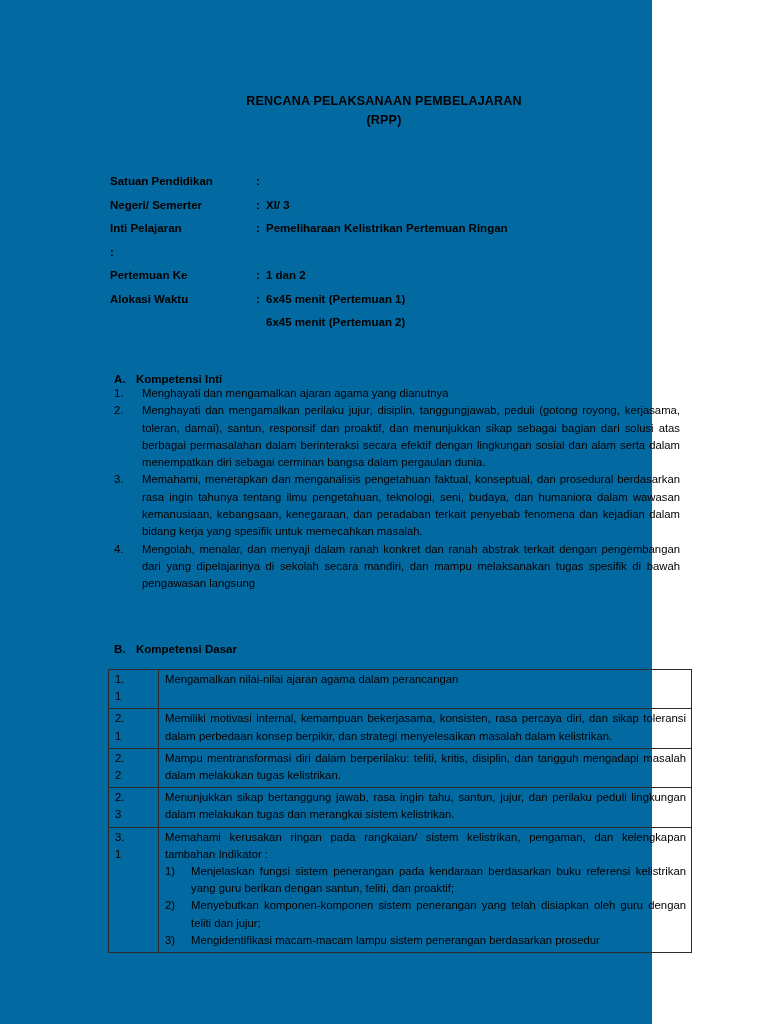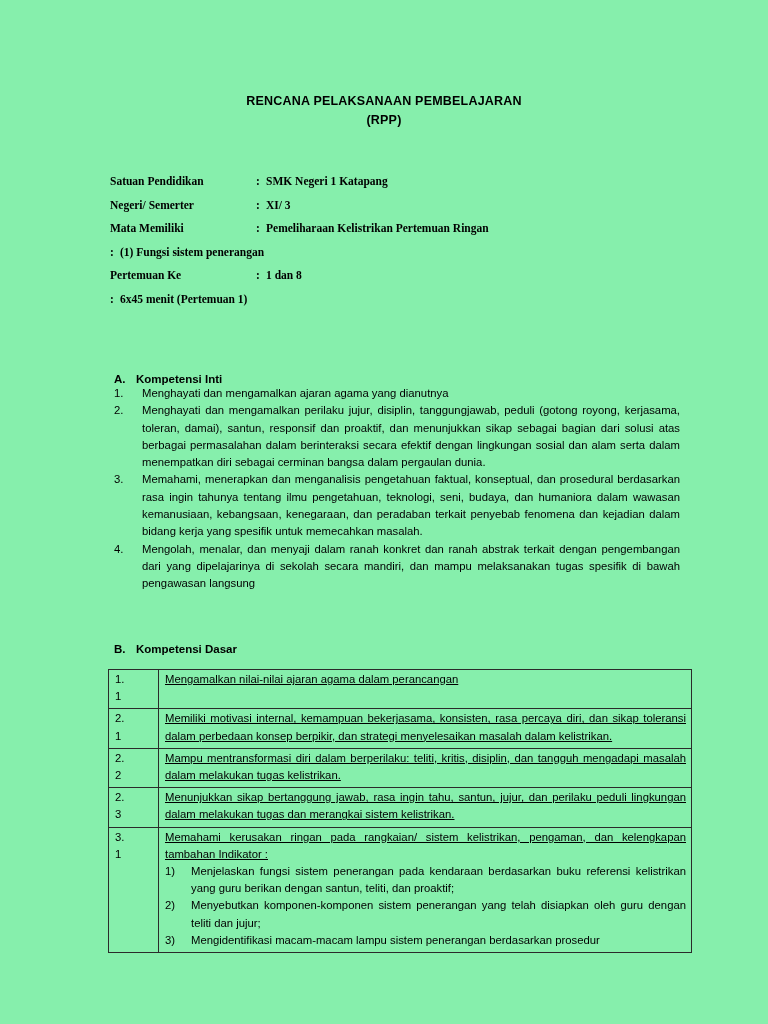--- a/index.html
+++ b/index.html
@@ -11,23 +11,23 @@
   body {
     width: 768px;
     height: 1024px;
     overflow: hidden;
     font-family: "Liberation Sans", sans-serif;
     color: #000000;
     position: relative;
   }
   .page {
     position: relative;
-    width: 768px;
+    width: 652px;
     height: 1024px;
-    background: #86efac;
+    background: #0369a1;
     box-sizing: border-box;
   }
 
   
   .title-block {
     position: absolute;
     top: 92px;
     left: 0;
     width: 768px;
     text-align: center;
@@ -46,21 +46,20 @@
     top: 170px;
     left: 110px;
     width: 580px;
     font-size: 11.5px;
     font-weight: bold;
     line-height: 23.5px;
   }
   .meta-row {
     display: flex;
     align-items: flex-start;
-    font-family: Liberation Serif, serif;
   }
   .meta-label {
     width: 146px;
     flex: 0 0 146px;
     white-space: nowrap;
   }
   .meta-sep {
     width: 10px;
     flex: 0 0 10px;
   }
@@ -143,21 +142,20 @@
     white-space: pre-line;
   }
   td.kd-desc {
     text-align: justify;
     text-align-last: left;
     padding-left: 9px;
     padding-right: 7px;
   }
   .kd-desc .lead {
     display: block;
-    text-decoration: underline;
   }
   ol.kd-sub {
     margin: 0;
     padding: 0;
     list-style: none;
   }
   ol.kd-sub li {
     display: flex;
     align-items: flex-start;
     text-align: justify;
@@ -179,44 +177,48 @@
 
   <div class="title-block">
     <div class="doc-title">RENCANA PELAKSANAAN PEMBELAJARAN</div>
     <div class="doc-subtitle">(RPP)</div>
   </div>
 
   <div class="meta" id="meta-block">
       <div class="meta-row">
         <span class="meta-label">Satuan Pendidikan</span>
         <span class="meta-sep">:</span>
-        <span class="meta-value">SMK Negeri 1 Katapang</span>
       </div>
       <div class="meta-row">
         <span class="meta-label">Negeri/ Semerter</span>
         <span class="meta-sep">:</span>
         <span class="meta-value">XI/ 3</span>
       </div>
       <div class="meta-row">
-        <span class="meta-label">Mata Memiliki</span>
+        <span class="meta-label">Inti Pelajaran</span>
         <span class="meta-sep">:</span>
         <span class="meta-value">Pemeliharaan Kelistrikan Pertemuan Ringan</span>
       </div>
       <div class="meta-row">
         <span class="meta-sep">:</span>
-        <span class="meta-value">(1) Fungsi sistem penerangan</span>
       </div>
       <div class="meta-row">
         <span class="meta-label">Pertemuan Ke</span>
         <span class="meta-sep">:</span>
-        <span class="meta-value">1 dan 8</span>
-      </div>
-      <div class="meta-row">
+        <span class="meta-value">1 dan 2</span>
+      </div>
+      <div class="meta-row">
+        <span class="meta-label">Alokasi Waktu</span>
         <span class="meta-sep">:</span>
         <span class="meta-value">6x45 menit (Pertemuan 1)</span>
+      </div>
+      <div class="meta-row cont">
+        <span class="meta-label"></span>
+        <span class="meta-sep">:</span>
+        <span class="meta-value">6x45 menit (Pertemuan 2)</span>
       </div>
     </div>
 
   <div id="section-ki">
     <div class="section-heading">
       <span class="sec-letter">A.</span>
       <span>Kompetensi Inti</span>
     </div>
     <ul class="ki-list" id="ki-list">
         <li class="ki-item">

